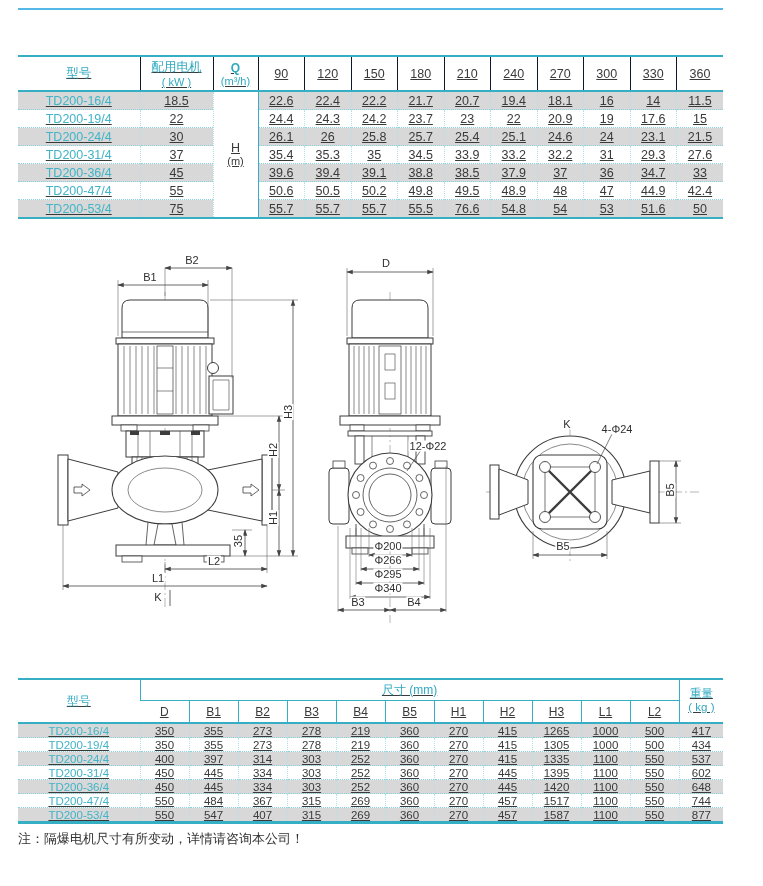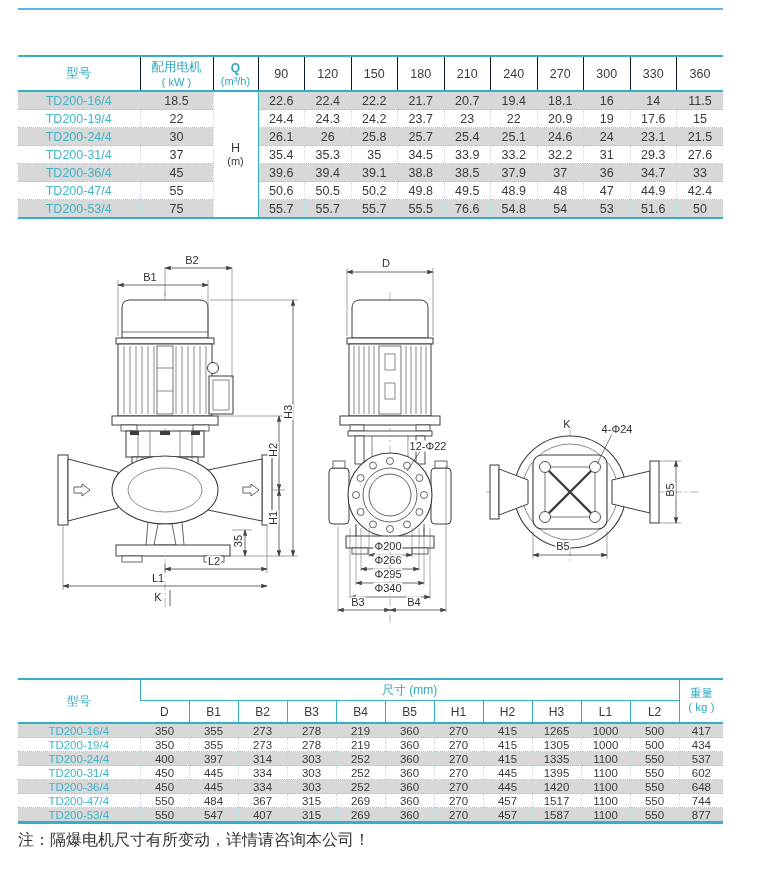--- a/index.html
+++ b/index.html
@@ -4,21 +4,21 @@
 <style>
   html,body{margin:0;padding:0;background:#fff;}
   body{font-family:"Liberation Sans","DejaVu Sans",sans-serif;color:#3a3a3a;}
   .page{position:relative;width:763px;height:886px;background:#fff;overflow:hidden;}
 
   .topline{position:absolute;left:18px;top:8px;width:705px;height:2px;background:#55b9e7;}
   .title1{position:absolute;left:18px;top:14px;font-size:27px;font-weight:400;color:#2aa7e0;letter-spacing:1px;}
   .title2{position:absolute;left:18px;top:644px;font-size:24px;font-weight:700;color:#2aa7e0;letter-spacing:1px;}
 
   
-  table{border-collapse:collapse;table-layout:fixed;}
+  table{border-collapse:collapse;table-layout:fixed;text-decoration:underline;}
   .t1wrap{position:absolute;left:18px;top:55px;}
   .t2wrap{position:absolute;left:18px;top:678px;}
   .t1{width:705px;font-size:12.5px;border-top:2px solid #36aec3;border-bottom:2px solid #36aec3;}
   .t2{width:705px;font-size:12px;border-top:2px solid #36aec3;border-bottom:3px solid #36aec3;}
 
   .t1 thead th{height:33px;border-bottom:2px solid #36aec3;border-left:1px solid #0f172a;
     font-weight:400;padding:0;text-align:center;}
   .t1 thead th:first-child{border-left:none;}
   th.teal,.teal{color:#2fa9c0;}
   .hdr-sub{font-size:11px;}
@@ -33,21 +33,21 @@
   .t2 thead th{padding:0;text-align:center;font-weight:400;border-left:1px solid #36aec3;}
   .t2 thead th:first-child{border-left:none;}
   .t2 th.span-h{height:20px;border-bottom:1px solid #36aec3;font-size:12px;margin-top:44px;}
   .t2 th.sub{height:21px;border-bottom:2px solid #36aec3;color:#3a3a3a;}
   .t2 th.model2{border-bottom:2px solid #36aec3;}
   .t2 th.wt{border-bottom:2px solid #36aec3;font-size:11.5px;line-height:1.2;}
   .t2 tbody td{height:13px;padding:0;text-align:center;font-size:11.5px;
     border-top:1px dotted #8ad2de;border-left:1px dotted #b4e0e8;}
   .t2 tbody td:first-child{border-left:none;}
 
-  .note{position:absolute;left:18px;top:830px;font-size:16px;color:#333;}
+  .note{position:absolute;left:18px;top:830px;font-size:13px;color:#333;}
 
   
   .drawing{position:absolute;left:0;top:228px;width:763px;height:416px;}
   .drawing svg{position:absolute;left:0;top:0;}
   .dlabel{position:absolute;font-size:11px;color:#2f2f2f;background:#fff;padding:0 1px;
     transform:translate(-50%,-50%);white-space:nowrap;line-height:1;}
   .dlabel.rot{transform:translate(-50%,-50%) rotate(-90deg);}
 </style>
 </head>
 <body>

